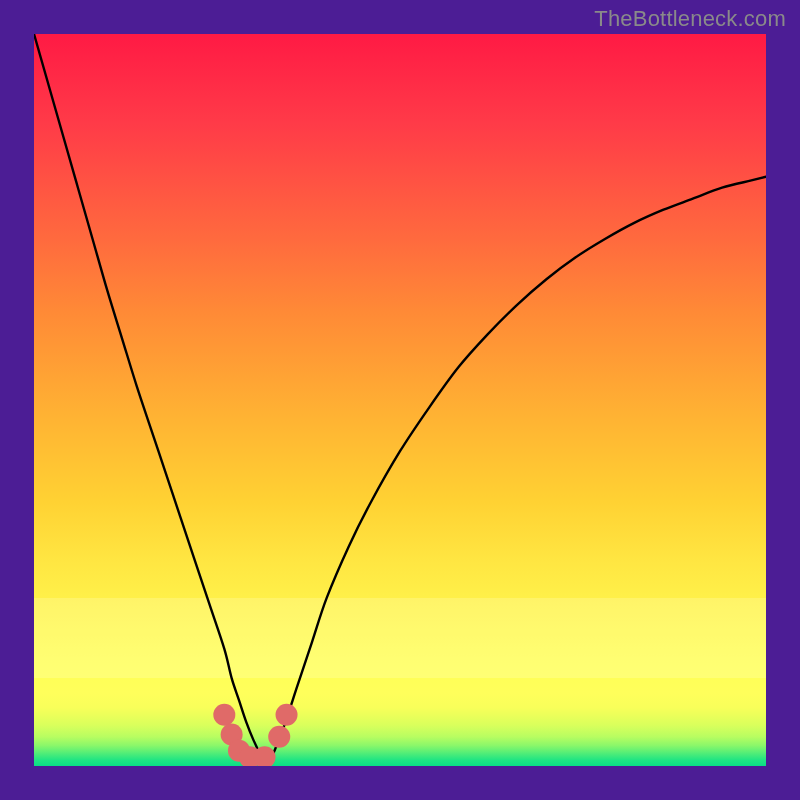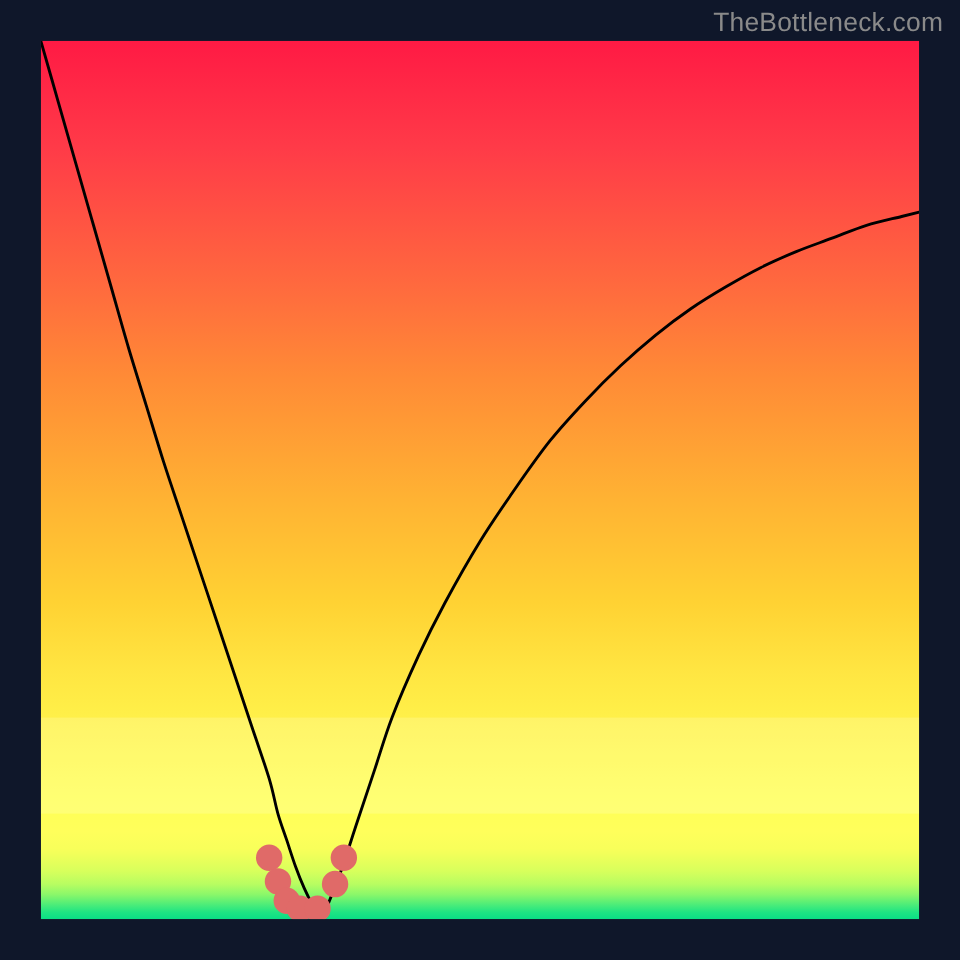--- a/index.html
+++ b/index.html
@@ -10,21 +10,21 @@
     overflow: hidden;
     background: #000;
     font-family: Arial, Helvetica, sans-serif;
   }
   .frame {
     position: absolute;
     top: 0;
     left: 0;
     width: 800px;
     height: 800px;
-    background: #0f172a;
+    background: #4c1d95;
   }
   .plot {
     position: absolute;
     top: 34px;
     left: 34px;
     width: 732px;
     height: 732px;
     overflow: hidden;
   }
   .gradient {

